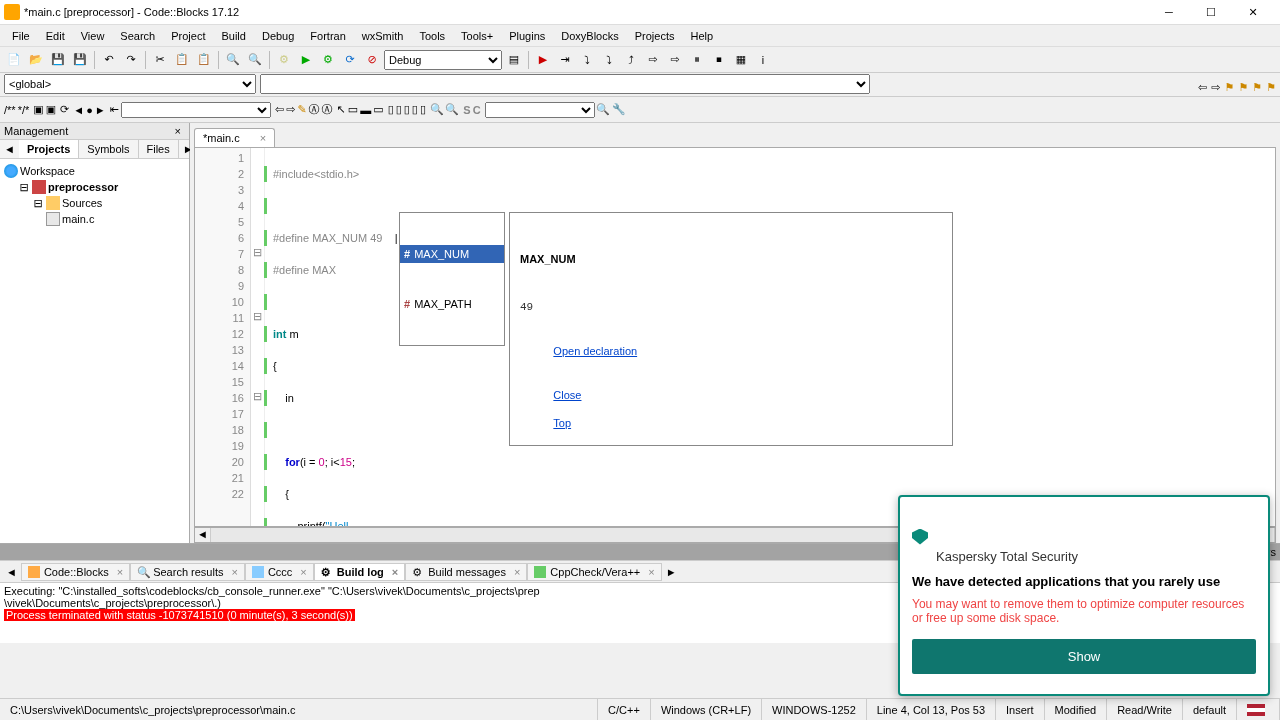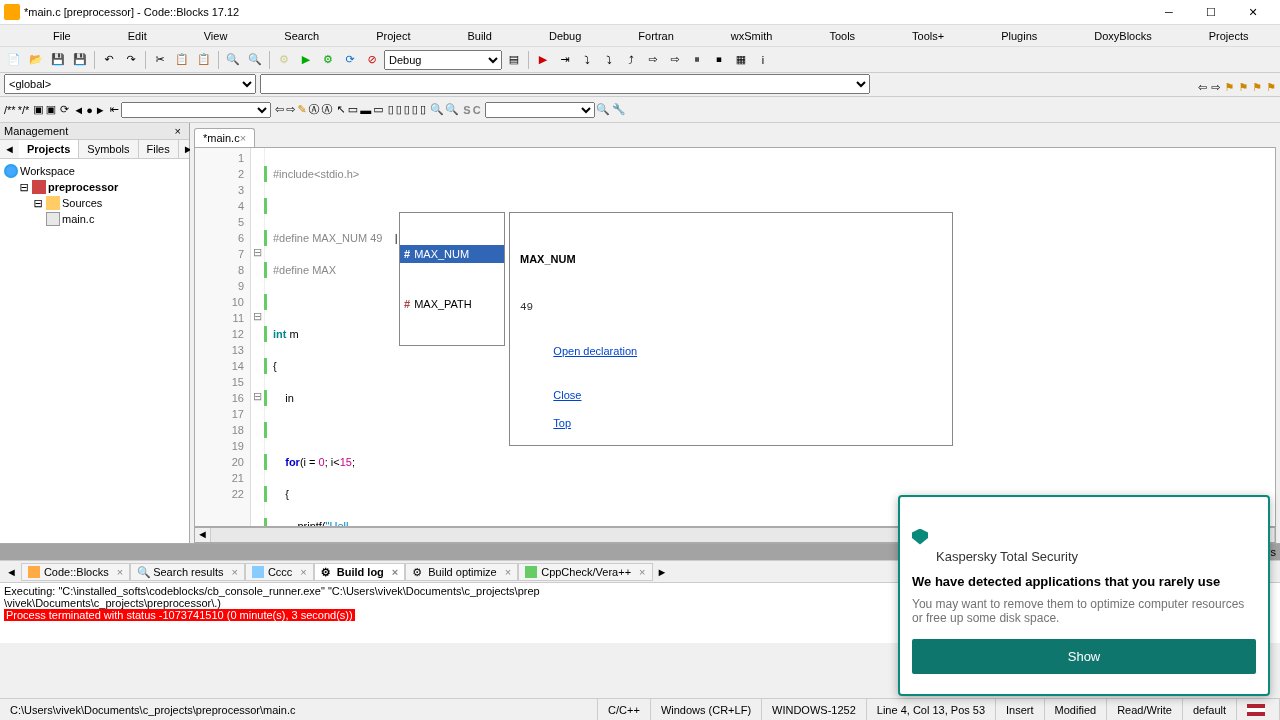--- a/index.html
+++ b/index.html
@@ -5,21 +5,21 @@
 * { margin: 0; padding: 0; box-sizing: border-box; font-family: Tahoma, sans-serif; font-size: 11px; }
 body { background: #f0f0f0; width: 1280px; height: 720px; overflow: hidden; position: relative; }
 
 .titlebar { height: 25px; background: #fff; display: flex; align-items: center; padding: 0 4px; border-bottom: 1px solid #ddd; }
 .titlebar .icon { width: 16px; height: 16px; background: #ffa500; margin-right: 4px; border-radius: 2px; }
 .titlebar .title { flex: 1; color: #000; }
 .titlebar .winbtns { display: flex; gap: 12px; padding-right: 8px; }
 .titlebar .winbtn { width: 30px; height: 20px; display: flex; align-items: center; justify-content: center; cursor: pointer; }
 
 .menubar { height: 22px; background: #f0f0f0; display: flex; align-items: center; padding: 0 4px; border-bottom: 1px solid #ddd; }
-.menubar span { padding: 2px 8px; cursor: pointer; margin-left: 41px; }
+.menubar span { padding: 2px 8px; cursor: pointer; }
 
 .toolbar { height: 26px; background: #f0f0f0; display: flex; align-items: center; padding: 0 4px; border-bottom: 1px solid #ccc; gap: 2px; }
 .toolbar .tbtn { width: 20px; height: 20px; display: flex; align-items: center; justify-content: center; cursor: pointer; border: 1px solid transparent; }
 .toolbar .sep { width: 1px; height: 18px; background: #bbb; margin: 0 2px; }
 .toolbar select { height: 20px; font-size: 11px; }
 
 .scope-row { height: 24px; background: #f0f0f0; display: flex; align-items: flex-end; padding: 2px 4px; border-bottom: 1px solid #ccc; gap: 4px; }
 .scope-row select { height: 20px; }
 
 .row3 { height: 26px; background: #f0f0f0; display: flex; align-items: center; padding: 0 4px; border-bottom: 1px solid #ccc; gap: 2px; }
@@ -39,21 +39,21 @@
 .globe { background: radial-gradient(circle, #4af 40%, #08c 100%); border-radius: 50%; }
 .cbp { background: #c44; }
 .folder { background: #fc6; }
 .cfile { background: #e8e8e8; border: 1px solid #999; }
 .indent1 { padding-left: 14px; }
 .indent2 { padding-left: 28px; }
 .indent3 { padding-left: 42px; }
 
 .editor { flex: 1; display: flex; flex-direction: column; background: #f0f0f0; }
 .edtabs { height: 24px; display: flex; align-items: flex-end; padding-left: 4px; }
-.edtab { background: #fff; border: 1px solid #aaa; border-bottom: none; padding: 3px 8px; display: flex; align-items: center; gap: 0; border-radius: 3px 3px 0 0; }
+.edtab { background: #fff; border: 1px solid #aaa; border-bottom: none; padding: 3px 8px; display: flex; align-items: center; gap: 20px; border-radius: 3px 3px 0 0; }
 .edtab .x { cursor: pointer; color: #888; }
 .code-area { flex: 1; background: #fff; border: 1px solid #aaa; margin: 0 4px; display: flex; position: relative; overflow: hidden; }
 .gutter { width: 56px; background: #f8f8f8; border-right: 1px solid #ddd; text-align: right; padding: 2px 6px 2px 2px; font-family: Consolas, monospace; color: #888; font-size: 12px; line-height: 16px; }
 .fold-col { width: 14px; background: #fff; border-right: 1px solid #eee; font-family: monospace; font-size: 10px; line-height: 16px; color: #888; text-align: center; }
 .code { flex: 1; padding: 2px 8px; font-family: Consolas, monospace; font-size: 12px; line-height: 16px; position: relative; white-space: pre; }
 .code .line { height: 16px; border-left: 3px solid #6c6; padding-left: 6px; margin-left: -9px; }
 .kw { color: #00c; font-weight: bold; }
 .kw2 { color: #088; font-weight: bold; }
 .pp { color: #888; }
 .num { color: #c08; }
@@ -88,21 +88,21 @@
 
 .statusbar { position: absolute; bottom: 0; left: 0; right: 0; height: 22px; background: #f0f0f0; border-top: 1px solid #ccc; display: flex; align-items: center; }
 .statusbar .cell { padding: 2px 10px; border-right: 1px solid #ccc; height: 100%; display: flex; align-items: center; }
 .statusbar .flag { width: 18px; height: 12px; background: linear-gradient(to bottom, #b22234 0%, #b22234 33%, #fff 33%, #fff 66%, #b22234 66%); margin-right: 4px; }
 
 .kaspersky { position: absolute; right: 10px; bottom: 24px; width: 372px; background: #fff; border: 2px solid #0a8a7a; border-radius: 4px; padding: 12px; box-shadow: 0 2px 10px rgba(0,0,0,0.3); }
 .kaspersky .khead { display: flex; align-items: center; gap: 8px; margin-bottom: 10px; }
 .kaspersky .kshield { width: 16px; height: 16px; background: #0a8a7a; clip-path: polygon(50% 0, 100% 25%, 100% 60%, 50% 100%, 0 60%, 0 25%); }
 .kaspersky .ktitle { font-size: 13px; color: #333; margin-top: 40px; }
 .kaspersky .kmsg { font-size: 13px; font-weight: bold; color: #000; margin-bottom: 8px; }
-.kaspersky .kbody { font-size: 12px; color: #737373; margin-bottom: 14px; }
+.kaspersky .kbody { font-size: 12px; color: #ef4444; margin-bottom: 14px; }
 .kaspersky .kbtn { display: block; width: 100%; padding: 10px; text-align: center; font-size: 13px; cursor: pointer; margin-bottom: 8px; border-radius: 2px; }
 .kaspersky .kshow { background: #0f766e; color: #fff; }
 .kaspersky .kignore { background: #fff; border: 1px solid #ccc; color: #333; }
 </style>
 </head>
 <body>
 
 <div class="titlebar">
   <span class="icon"></span>
   <span class="title">*main.c [preprocessor] - Code::Blocks 17.12</span>
@@ -380,21 +380,21 @@
         <span>Cccc</span>
         <span class="x">×</span>
       </div>
     <div class="logtab active">
         <span class="lico">⚙</span>
         <span>Build log</span>
         <span class="x">×</span>
       </div>
     <div class="logtab">
         <span class="lico">⚙</span>
-        <span>Build optimize</span>
+        <span>Build messages</span>
         <span class="x">×</span>
       </div>
     <div class="logtab">
         <span class="lico" style="background:#6c6"></span>
         <span>CppCheck/Vera++</span>
         <span class="x">×</span>
       </div>
     <span class="arr">►</span>
   </div>
   <div class="logbody">

